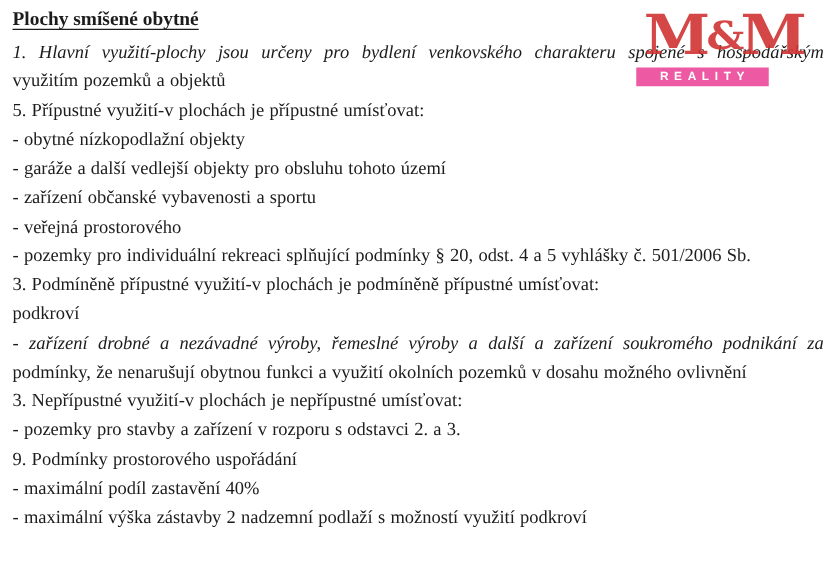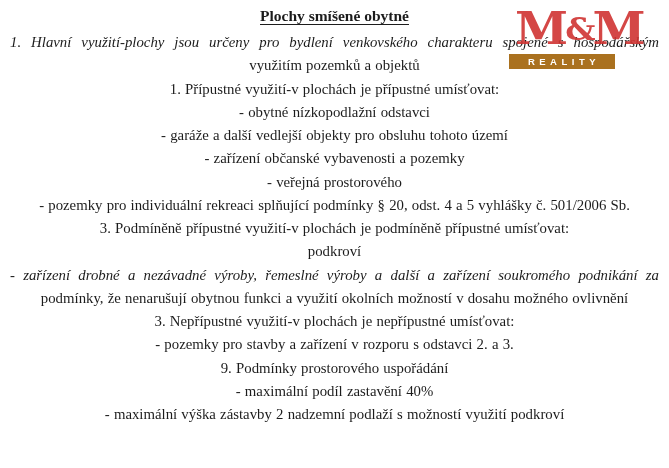--- a/index.html
+++ b/index.html
@@ -17,31 +17,31 @@
   }
   .doc {
     padding: 2px 10px 0 10px;
   }
   .title {
     margin: 0;
     height: 29px;
     line-height: 27px;
     font-size: 15.5px;
     font-weight: bold;
-    text-align: center;
+    text-align: left;
     text-decoration: underline;
     text-underline-offset: 3px;
   }
   .line {
     margin: 0;
     font-size: 14.8px;
     line-height: 23.25px;
     height: 23.25px;
     overflow: hidden;
-    text-align: center;
+    text-align: left;
     word-spacing: 0.5px;
   }
   .line.justify {
     text-align: justify;
     text-align-last: justify;
     font-style: italic;
   }
   
   .logo {
     position: absolute;
@@ -68,48 +68,48 @@
   .logo-mm .amp {
     font-size: 0.70em;
     vertical-align: 8%;
   }
   .logo-bar {
     position: absolute;
     left: 0;
     top: 40px;
     width: 106px;
     height: 15px;
-    background: #a16207;
+    background: #ec4899;
     color: #ffffff;
     font-family: "Liberation Sans", sans-serif;
     font-weight: bold;
     font-size: 9.5px;
     line-height: 15px;
     text-align: center;
     letter-spacing: 4.5px;
     text-indent: 4px;
   }
 </style>
 </head>
 <body>
 
 <div class="doc">
   <h1 class="title">Plochy smíšené obytné</h1>
   <p class="line justify">1. Hlavní využití-plochy jsou určeny pro bydlení venkovského charakteru spojené s hospodářským</p>
   <p class="line">využitím pozemků a objektů</p>
-  <p class="line">1. Přípustné využití-v plochách je přípustné umísťovat:</p>
-  <p class="line">- obytné nízkopodlažní odstavci</p>
+  <p class="line">5. Přípustné využití-v plochách je přípustné umísťovat:</p>
+  <p class="line">- obytné nízkopodlažní objekty</p>
   <p class="line">- garáže a další vedlejší objekty pro obsluhu tohoto území</p>
-  <p class="line">- zařízení občanské vybavenosti a pozemky</p>
+  <p class="line">- zařízení občanské vybavenosti a sportu</p>
   <p class="line">- veřejná prostorového</p>
   <p class="line">- pozemky pro individuální rekreaci splňující podmínky § 20, odst. 4 a 5 vyhlášky č. 501/2006 Sb.</p>
   <p class="line">3. Podmíněně přípustné využití-v plochách je podmíněně přípustné umísťovat:</p>
   <p class="line">podkroví</p>
   <p class="line justify">- zařízení drobné a nezávadné výroby, řemeslné výroby a další a zařízení soukromého podnikání za</p>
-  <p class="line">podmínky, že nenarušují obytnou funkci a využití okolních možností v dosahu možného ovlivnění</p>
+  <p class="line">podmínky, že nenarušují obytnou funkci a využití okolních pozemků v dosahu možného ovlivnění</p>
   <p class="line">3. Nepřípustné využití-v plochách je nepřípustné umísťovat:</p>
   <p class="line">- pozemky pro stavby a zařízení v rozporu s odstavci 2. a 3.</p>
   <p class="line">9. Podmínky prostorového uspořádání</p>
   <p class="line">- maximální podíl zastavění 40%</p>
   <p class="line">- maximální výška zástavby 2 nadzemní podlaží s možností využití podkroví</p>
 </div>
 
 <div class="logo">
   <div class="logo-mm"><span>M</span><span class="amp">&amp;</span><span>M</span></div>
   <div class="logo-bar">REALITY</div>

